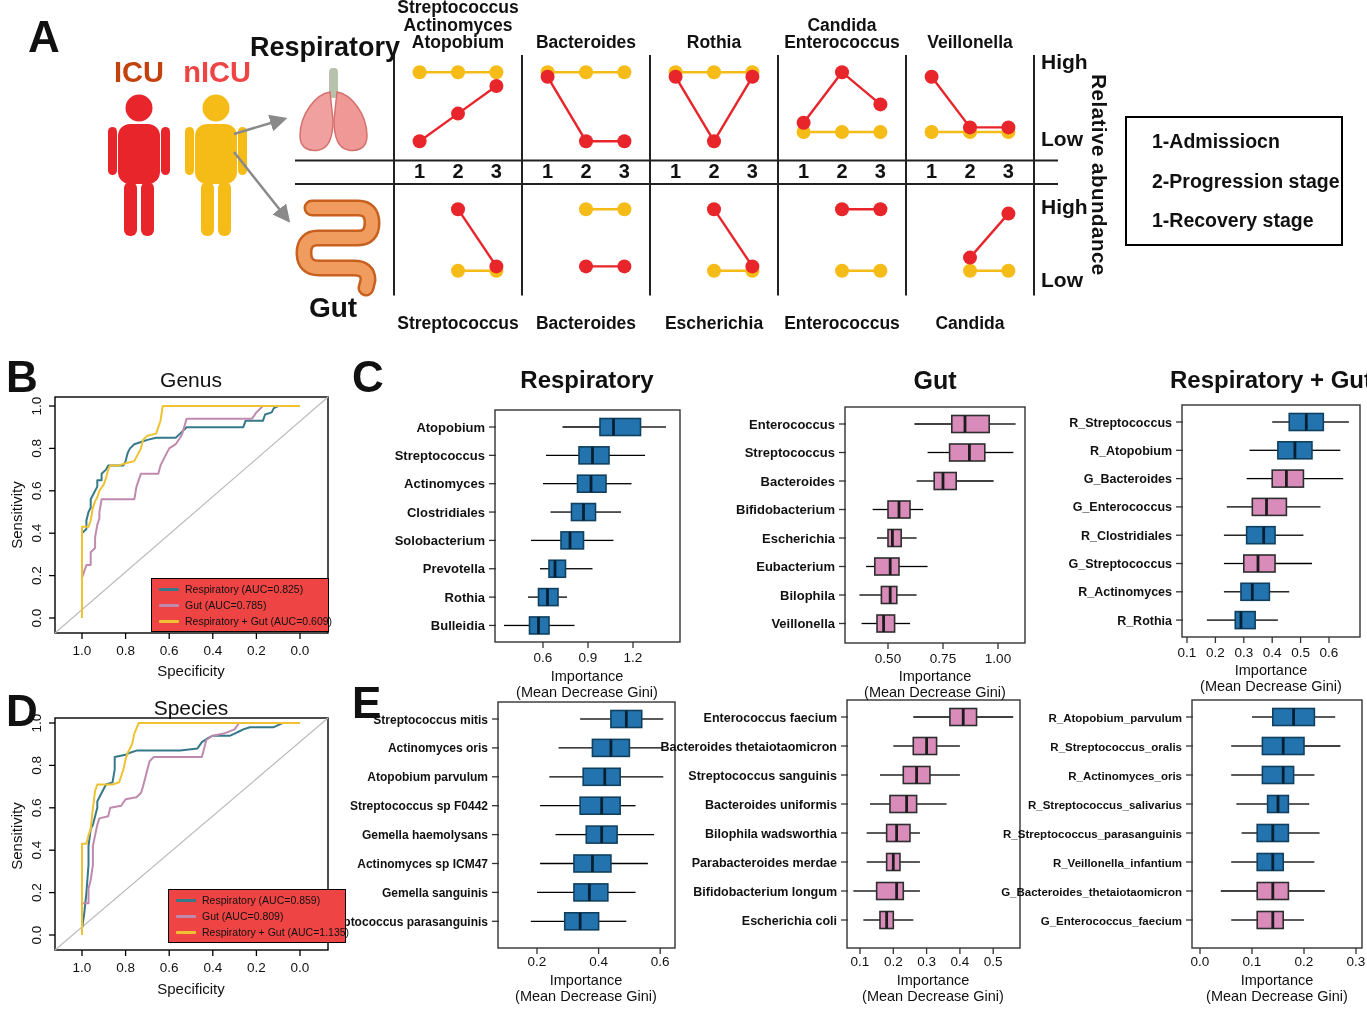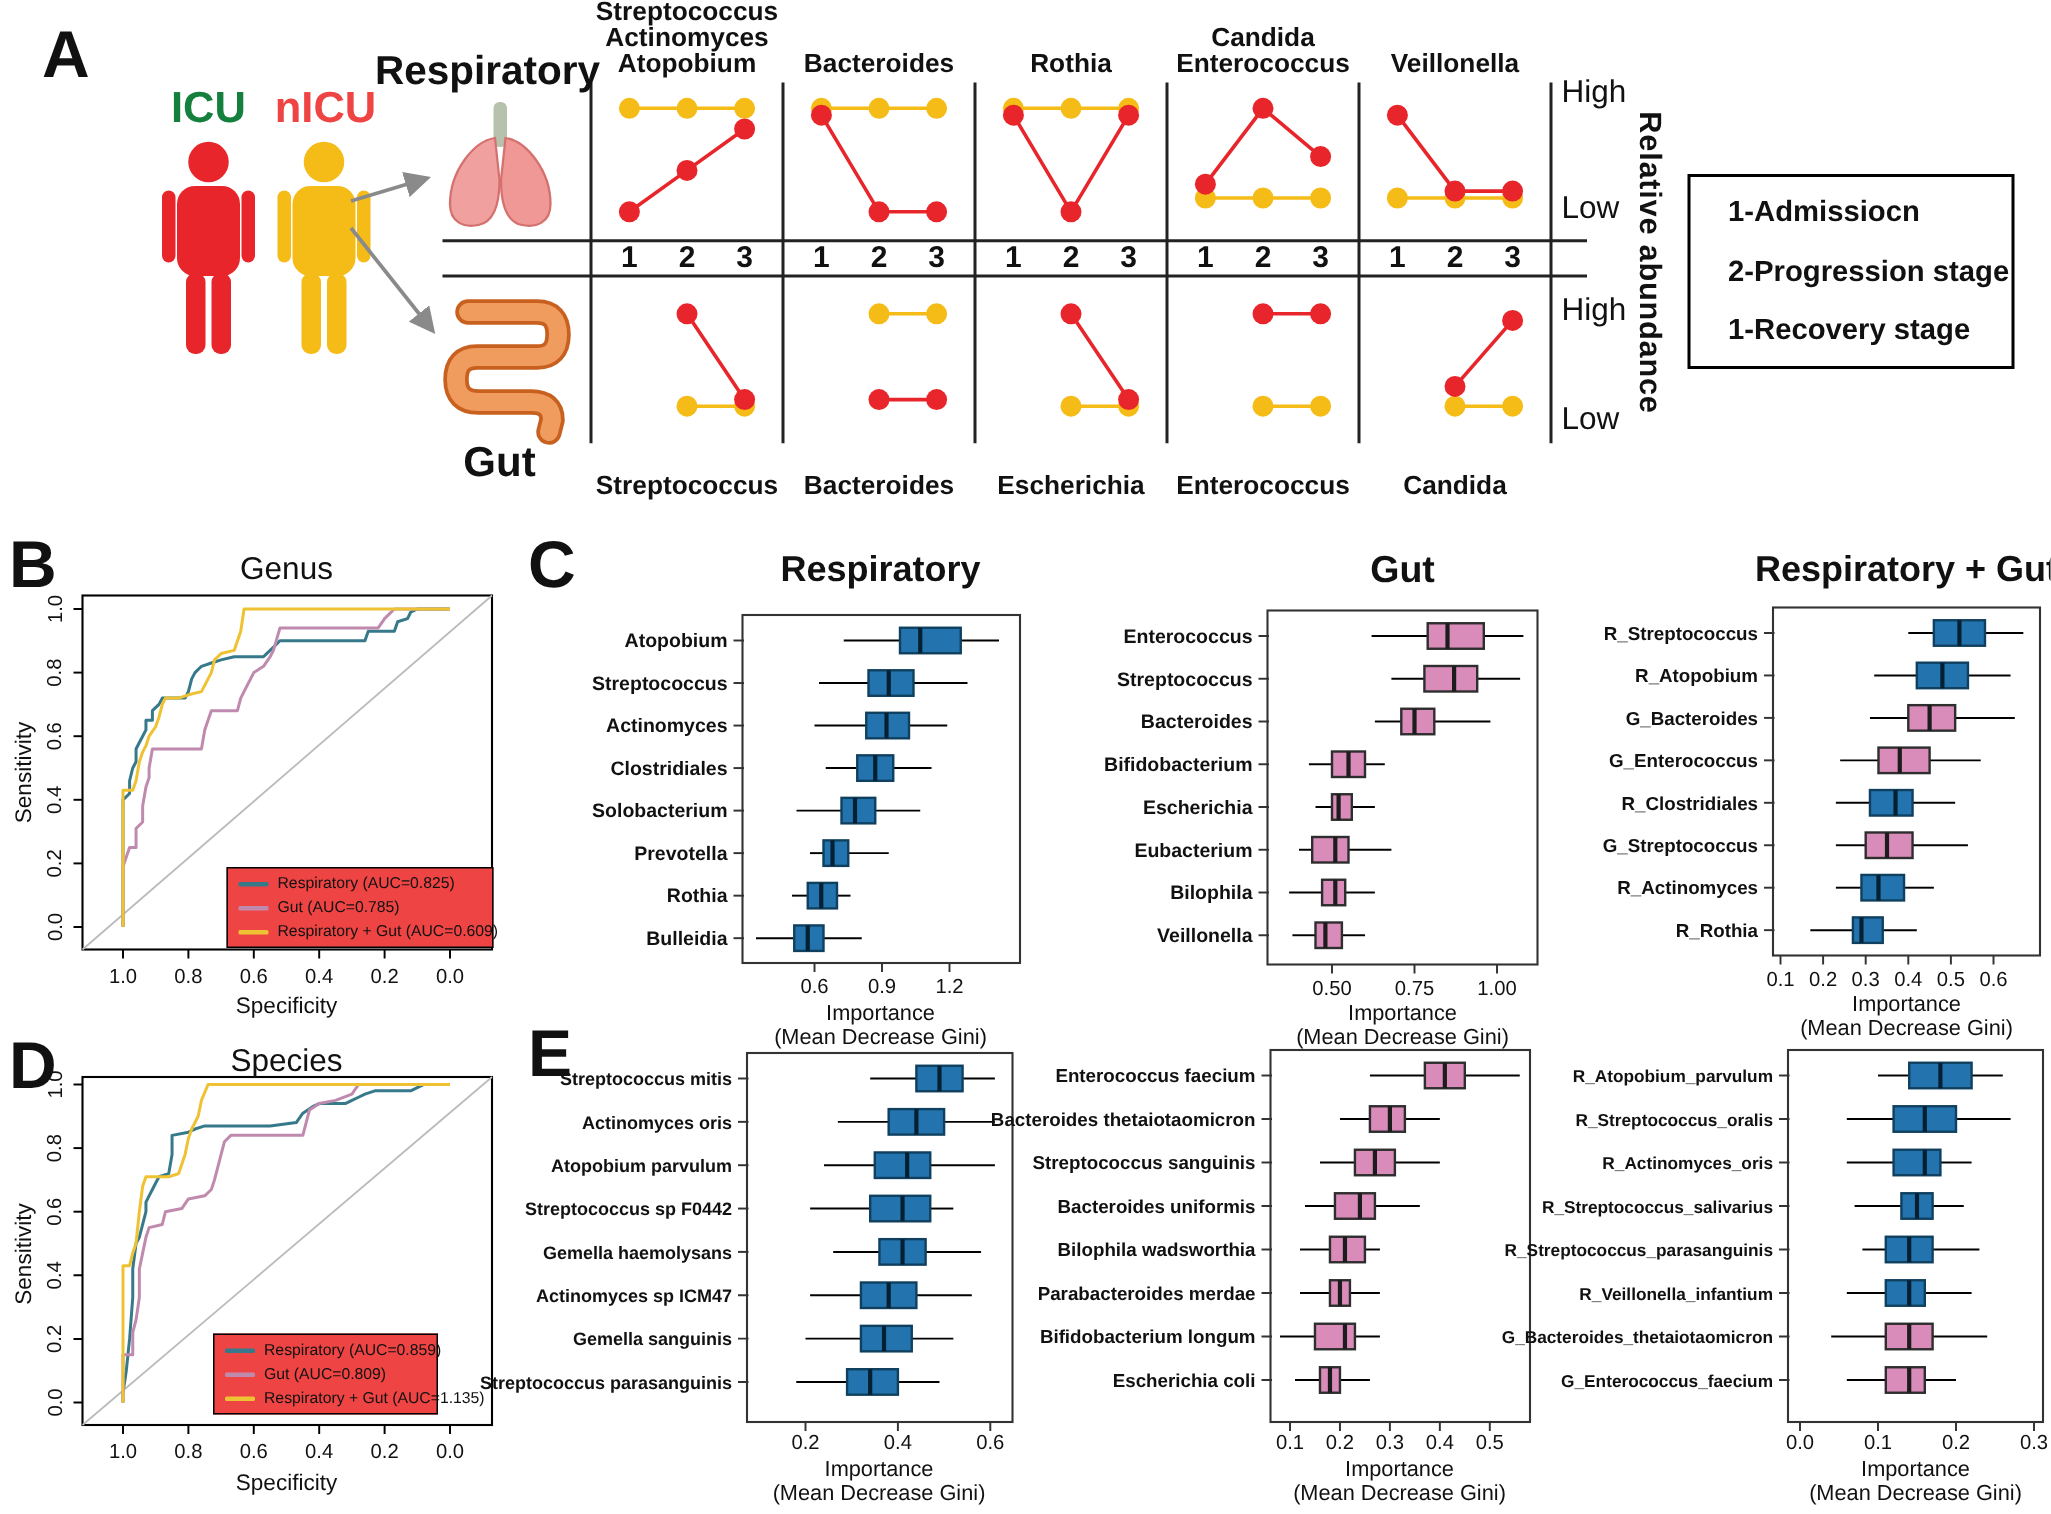--- a/index.html
+++ b/index.html
@@ -4,21 +4,21 @@
 <style>
 *{margin:0;padding:0;box-sizing:border-box}
 body{font-family:"Liberation Sans",sans-serif;background:#fff;color:#111}
 #canvas{position:relative;width:1367px;height:1009px;background:#fff;overflow:hidden}
 #fig{position:absolute;left:0;top:0;font-family:"Liberation Sans",sans-serif}
 .abs{position:absolute;white-space:nowrap}
 .ctr{transform:translateX(-50%)}
 .pl{font-weight:bold;font-size:44px}
 .big-red{font-weight:bold;font-size:29px}
 .organ{font-weight:bold;font-size:27px}
-.hl{font-weight:normal;font-size:21px}
+.hl{font-weight:bold;font-size:21px}
 .ptitle{font-weight:bold;font-size:24px}
 .roc-title{font-weight:normal;font-size:21px}
 .axlbl{font-size:15px}
 .imp{font-size:14.5px;text-align:center;transform:translateX(-50%)}
 .vrot{transform:translate(-50%,-50%) rotate(-90deg)}
 .relab{writing-mode:vertical-rl;font-weight:bold;font-size:20.5px;transform:translate(-50%,-50%);letter-spacing:.5px}
 .legendA{border:2.5px solid #000;display:flex;flex-direction:column;justify-content:space-between;padding:12px 25px;font-weight:bold;font-size:19.5px;background:#fff}
 .legend-roc{border:1.5px solid #000;background:#ef4444;display:flex;flex-direction:column;justify-content:space-around;padding:2px 7px;font-size:10.5px}
 .lrow{display:flex;align-items:center;gap:6px;white-space:nowrap}
 .sw{width:20px;height:3px;flex:0 0 20px;border-radius:1px}
@@ -587,21 +587,21 @@
         <line x1="1272.8" y1="911.5" x2="1272.8" y2="928.5" stroke="#1c1c1c" stroke-width="2.8"></line>
       </g>
     </svg>
 
   <div class="abs pl" style="left:28px;top:12px">A</div>
   <div class="abs pl" style="left:6px;top:352px">B</div>
   <div class="abs pl" style="left:352px;top:352px">C</div>
   <div class="abs pl" style="left:6px;top:686px">D</div>
   <div class="abs pl" style="left:352px;top:678px">E</div>
 
-  <div class="abs ctr big-red" style="left:139px;top:56px;color:#15803d">ICU</div>
+  <div class="abs ctr big-red" style="left:139px;top:56px;color:#c2410c">ICU</div>
   <div class="abs ctr big-red" style="left:217px;top:56px;color:#ef4444">nICU</div>
   <div class="abs ctr organ" style="left:325px;top:32px">Respiratory</div>
   <div class="abs ctr organ" style="left:333px;top:292px;font-size:28px">Gut</div>
   <div class="abs hl" style="left:1041px;top:50px">High</div>
   <div class="abs hl" style="left:1041px;top:127px">Low</div>
   <div class="abs hl" style="left:1041px;top:195px">High</div>
   <div class="abs hl" style="left:1041px;top:268px">Low</div>
   <div class="abs relab" style="left:1099px;top:175px">Relative abundance</div>
   <div class="abs legendA" style="left:1125px;top:116px;width:218px;height:130px">
     <div>1-Admissiocn</div>
@@ -623,21 +623,21 @@
       </div>
     <div class="lrow">
         <span class="sw" style="background: rgb(238, 194, 51);"></span>
         <span>Respiratory + Gut (AUC=0.609)</span>
       </div>
   </div>
 
   <div class="abs ctr roc-title" style="left:191px;top:696px">Species</div>
   <div class="abs vrot axlbl" style="left:16px;top:836px">Sensitivity</div>
   <div class="abs ctr axlbl" style="left:191px;top:980px">Specificity</div>
-  <div class="abs legend-roc" style="left:142px;top:889px;width:150px;height:54px">
+  <div class="abs legend-roc" style="left:168px;top:889px;width:178px;height:54px">
     <div class="lrow">
         <span class="sw" style="background: rgb(54, 121, 138);"></span>
         <span>Respiratory (AUC=0.859)</span>
       </div>
     <div class="lrow">
         <span class="sw" style="background: rgb(191, 138, 174);"></span>
         <span>Gut (AUC=0.809)</span>
       </div>
     <div class="lrow">
         <span class="sw" style="background: rgb(238, 194, 51);"></span>

